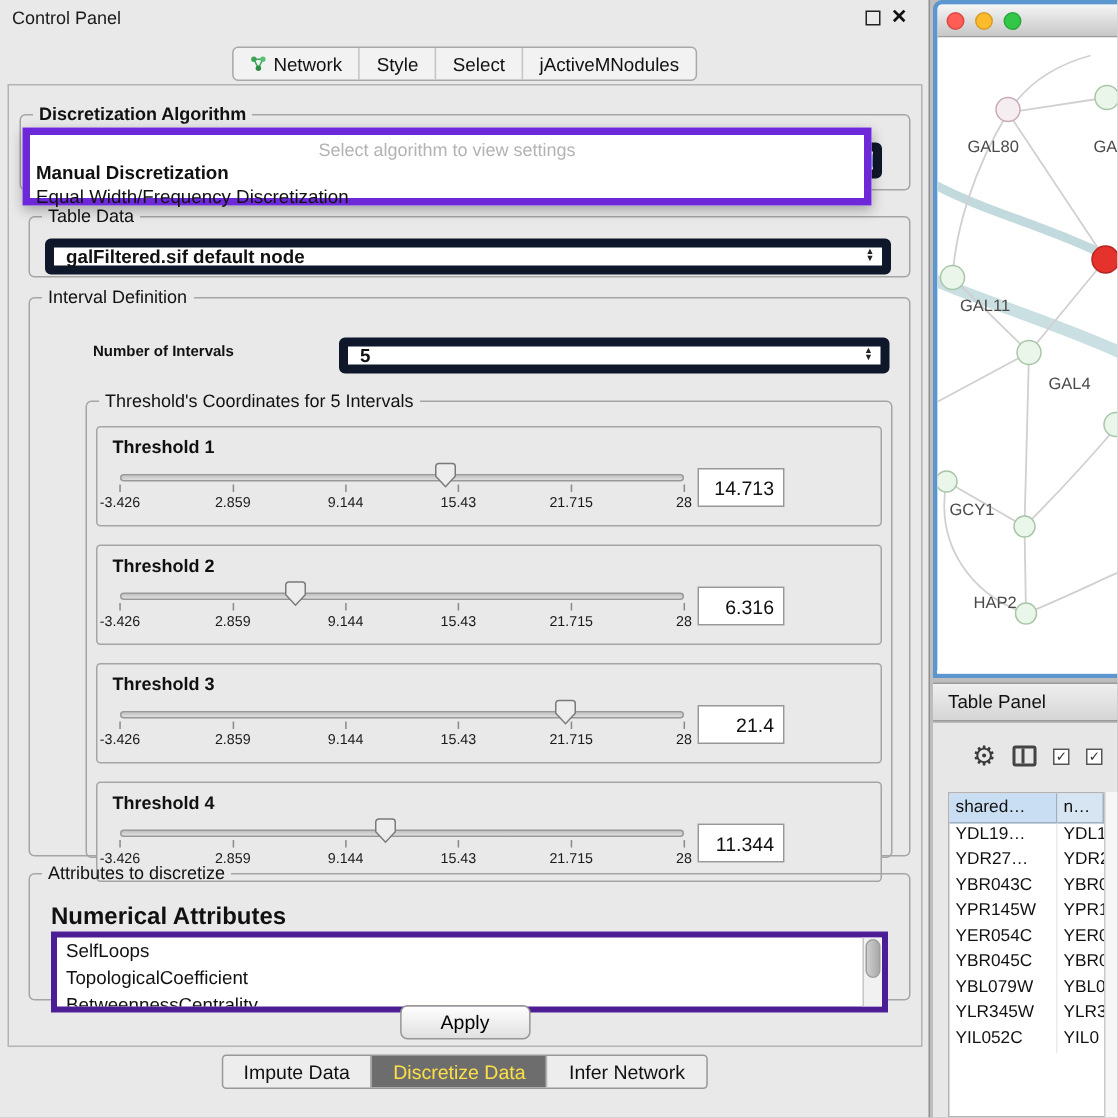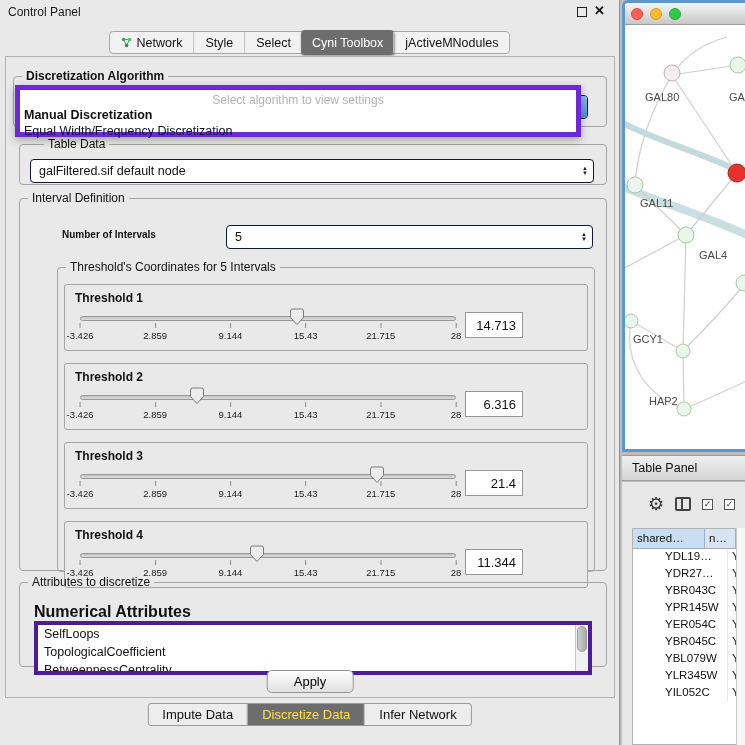--- a/index.html
+++ b/index.html
@@ -28,22 +28,22 @@
   .cp-main{position:absolute;left:5px;top:56px;width:610px;height:642px;
     border:1px solid #b4b4b4;background:#e9e9e9;}
 
   fieldset.group{position:absolute;border:1px solid #a5a5a5;border-radius:4px;background:transparent;}
   fieldset.group legend{font-size:12px;margin-left:8px;padding:0 4px;color:#111;}
   legend.bold{font-weight:bold;}
   legend.green{color:#35a035;}
   legend.blue{color:#2525c9;}
 
   
-  .combo{position:absolute;height:24px;background:#fff;border:1px solid #0f172a;
-    border-radius:4px;display:flex;align-items:center;font-size:12.5px;}
+  .combo{position:absolute;height:24px;background:#fff;border:6px solid #0f172a;
+    border-radius:4px;display:flex;align-items:center;font-size:12.5px;font-weight:bold;}
   .combo .combo-text{flex:1;padding-left:8px;white-space:nowrap;overflow:hidden;}
   .combo .arrows{width:16px;display:flex;flex-direction:column;align-items:center;
     justify-content:center;font-size:6px;line-height:5px;color:#222;}
   .combo.blue-caps .arrows{width:17px;height:100%;border-radius:0 3px 3px 0;
     background:linear-gradient(#8cbcf0,#4f8fd8);color:#fff;}
 
   
   .popup{position:absolute;left:9px;top:28px;width:566px;height:52px;background:#fff;
     border:5px solid #6d28d9;box-shadow:0 3px 8px rgba(0,0,0,.3);z-index:20;}
   .popup .hint{text-align:center;color:#b3b3b3;font-size:12px;padding-top:3px;}
@@ -110,21 +110,21 @@
     text-align:center;color:#333;background:#fff;}
   .tbl{position:absolute;left:10px;top:46px;right:9px;bottom:0;background:#fff;
     border:1px solid #b3b3b3;border-right:none;}
   .thead{display:flex;height:20px;}
   .th{padding:3px 4px;font-size:11.5px;border-right:1px solid #9fb0c0;border-bottom:1px solid #9fb0c0;
     white-space:nowrap;overflow:hidden;}
   .th1{width:72px;background:#c9def2;}
   .th2{flex:1;background:#d7e5f2;}
   .trow{display:flex;height:17px;}
   .td{padding:1px 4px;font-size:11.5px;white-space:nowrap;overflow:hidden;}
-  .td1{width:72px;border-right:1px solid #ececec;margin-left:28px;}
+  .td1{width:72px;border-right:1px solid #ececec;}
   .td2{flex:1;}
   .tbl-scroll{position:absolute;right:0;top:46px;bottom:0;width:9px;background:#f6f6f6;border-left:1px solid #c9c9c9;}
 </style>
 </head>
 <body>
 
 <div id="stage">
 
   <div class="control-panel">
     <div class="cp-title">Control Panel</div>
@@ -142,23 +142,20 @@
           <circle cx="5.5" cy="8.5" r="1.8" fill="#2f8c47"></circle>
         </svg>
         <span>Network</span>
       </div>
       <div class="tab">
           <span>Style</span>
         </div>
       <div class="tab">
           <span>Select</span>
         </div>
-      <div class="tab selected">
-          <span>Cyni Toolbox</span>
-        </div>
       <div class="tab">
           <span>jActiveMNodules</span>
         </div>
     </div>
 
     <div class="cp-main">
 
       <fieldset class="group" style="left:7px;top:12px;width:594px;height:58px;">
         <legend class="bold">Discretization Algorithm</legend>
         <div class="combo blue-caps" style="left:10px;right:18px;top:12px;">
@@ -169,21 +166,21 @@
           </div>
         </div>
       </fieldset>
 
       <div class="popup">
         <div class="hint">Select algorithm to view settings</div>
         <div class="opt bold">Manual Discretization</div>
         <div class="opt">Equal Width/Frequency Discretization</div>
       </div>
 
-      <fieldset class="group" style="left:13px;top:80px;width:588px;height:48px;padding-left:16px;">
+      <fieldset class="group" style="left:13px;top:80px;width:588px;height:48px;">
         <legend>Table Data</legend>
         <div class="combo" style="left:10px;right:12px;top:8px;">
           <div class="combo-text">galFiltered.sif default node</div>
           <div class="arrows">
             <span>▲</span>
             <span>▼</span>
           </div>
         </div>
       </fieldset>
 

